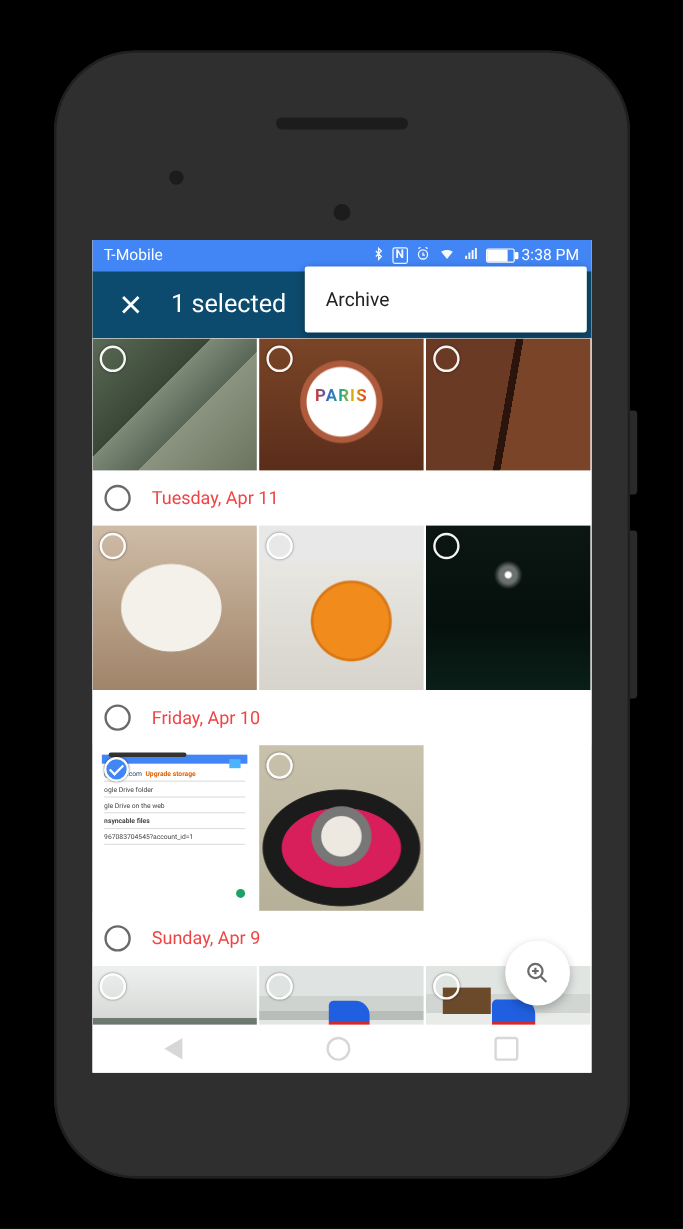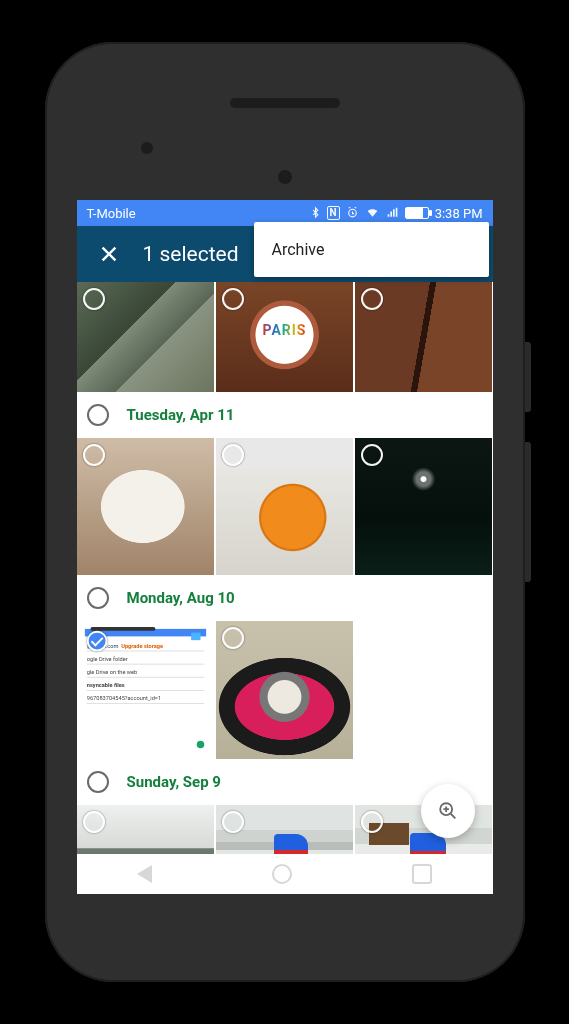--- a/index.html
+++ b/index.html
@@ -144,21 +144,21 @@
     display: flex;
     align-items: center;
     height: 46px;
     padding: 0 10px;
     gap: 18px;
     background: #fff;
   }
   .section-header .ring {
     width: 22px; height: 22px; border: 2.5px solid #6a6a6a; border-radius: 50%;
   }
-  .section-header .label { font-size: 15px; font-weight: 700; color: #15803d; text-align: center; }
+  .section-header .label { font-size: 15px; font-weight: 400; color: #ef4444; text-align: center; }
 
   
   .grid {
     display: grid;
     grid-template-columns: repeat(3, 1fr);
     gap: 2px;
     padding: 0;
   }
   .grid.two { grid-template-columns: repeat(3, 1fr); }
   .thumb {
@@ -371,21 +371,21 @@
         <div class="thumb scene-desk-orange">
           <span class="sel-ring"></span>
         </div>
         <div class="thumb scene-night">
           <span class="sel-ring"></span>
         </div>
       </div>
 
       <div class="section-header">
         <span class="ring"></span>
-        <span class="label">Monday, Aug 10</span>
+        <span class="label">Friday, Apr 10</span>
       </div>
       <div class="grid two">
         <div class="selected-wrap" style="aspect-ratio:1/1;position:relative;">
           <div class="thumb scene-screenshot selected" style="position:absolute;inset:0;">
             <div class="bar-top">
                 <span class="cloud"></span>
               </div>
             <div class="row r1"><span>@gmail.com</span>&nbsp;&nbsp;<b>Upgrade storage</b></div>
             <div class="row r2">ogle Drive folder</div>
             <div class="row r3">gle Drive on the web</div>
@@ -396,21 +396,21 @@
           </div>
         </div>
         <div class="thumb scene-catbed">
           <span class="sel-ring"></span>
         </div>
         <div></div>
       </div>
 
       <div class="section-header">
         <span class="ring"></span>
-        <span class="label">Sunday, Sep 9</span>
+        <span class="label">Sunday, Apr 9</span>
       </div>
       <div class="grid" style="height:78px;">
         <div class="thumb scene-foggy" style="aspect-ratio:auto;height:78px;">
           <span class="sel-ring"></span>
         </div>
         <div class="thumb scene-ski1" style="aspect-ratio:auto;height:78px;">
           <span class="sel-ring"></span>
         </div>
         <div class="thumb scene-ski2" style="aspect-ratio:auto;height:78px;">
           <span class="sel-ring"></span>

